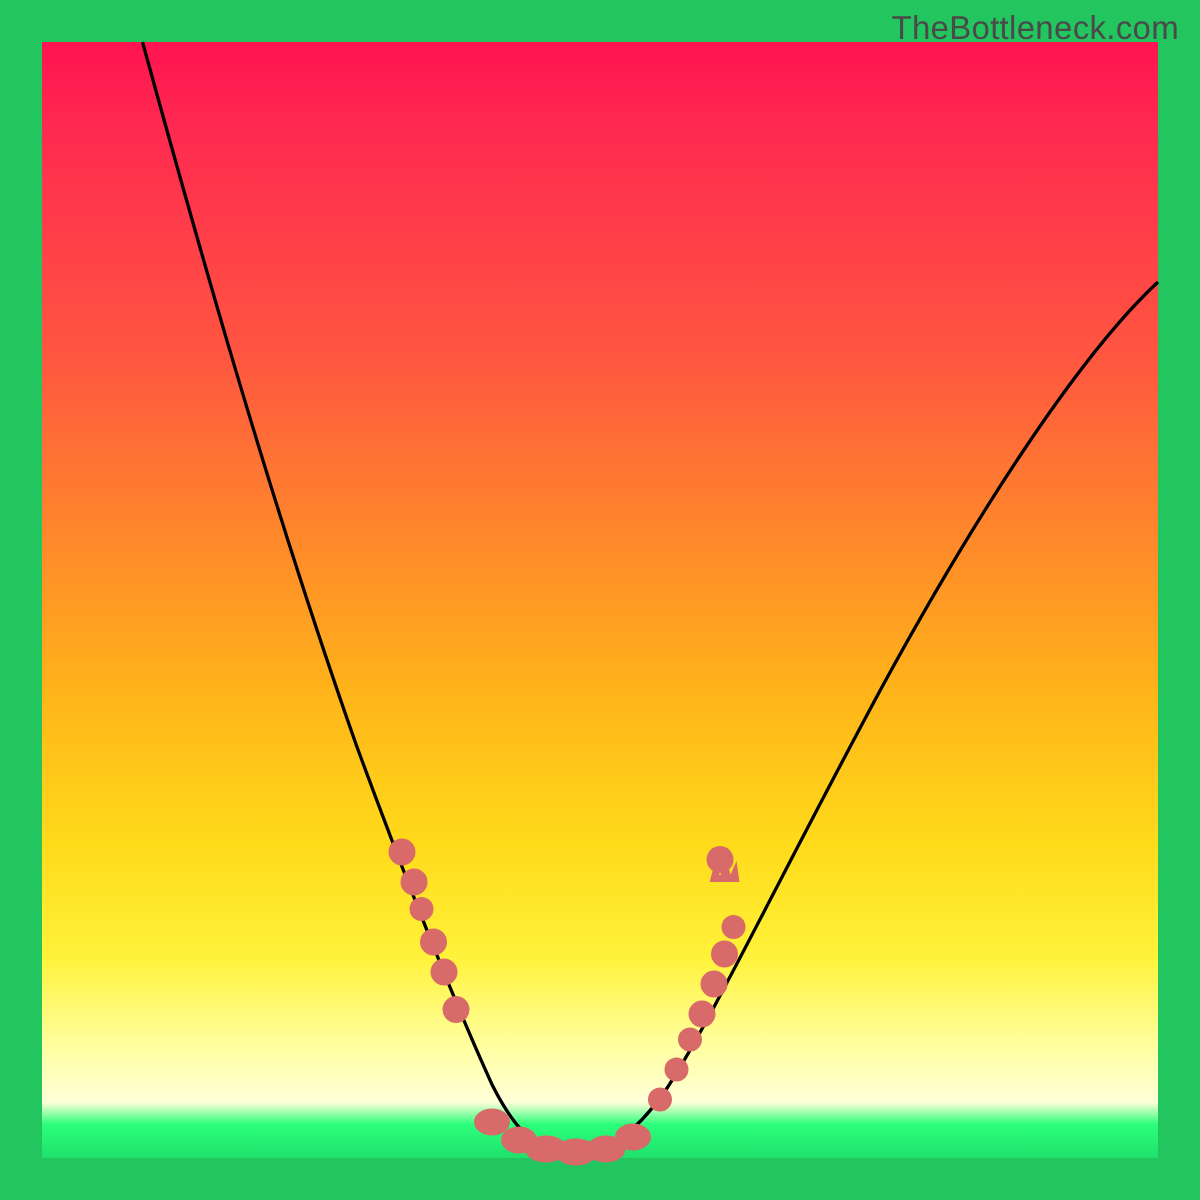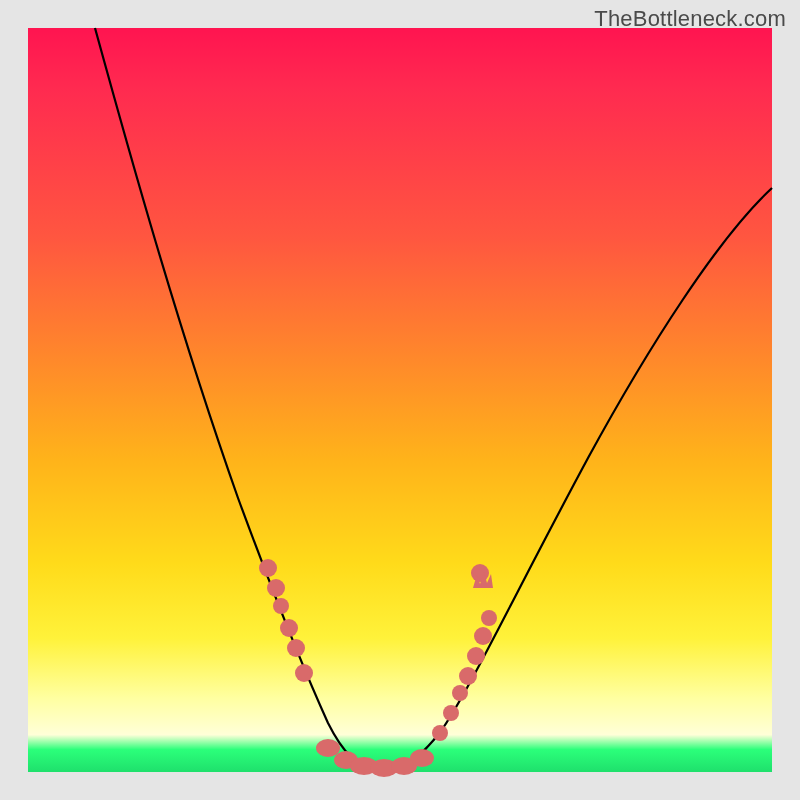--- a/index.html
+++ b/index.html
@@ -8,21 +8,21 @@
     width: 800px;
     height: 800px;
     overflow: hidden;
     background: #000;
     font-family: Arial, Helvetica, sans-serif;
   }
   .frame {
     position: absolute;
     left: 0; top: 0;
     width: 800px; height: 800px;
-    background: #e5e5e5;
+    background: #22c55e;
   }
   .watermark {
     position: absolute;
     top: 6px;
     right: 14px;
     color: #4a4a4a;
     font-size: 22px;
     font-weight: 500;
     letter-spacing: 0.2px;
     z-index: 10;

